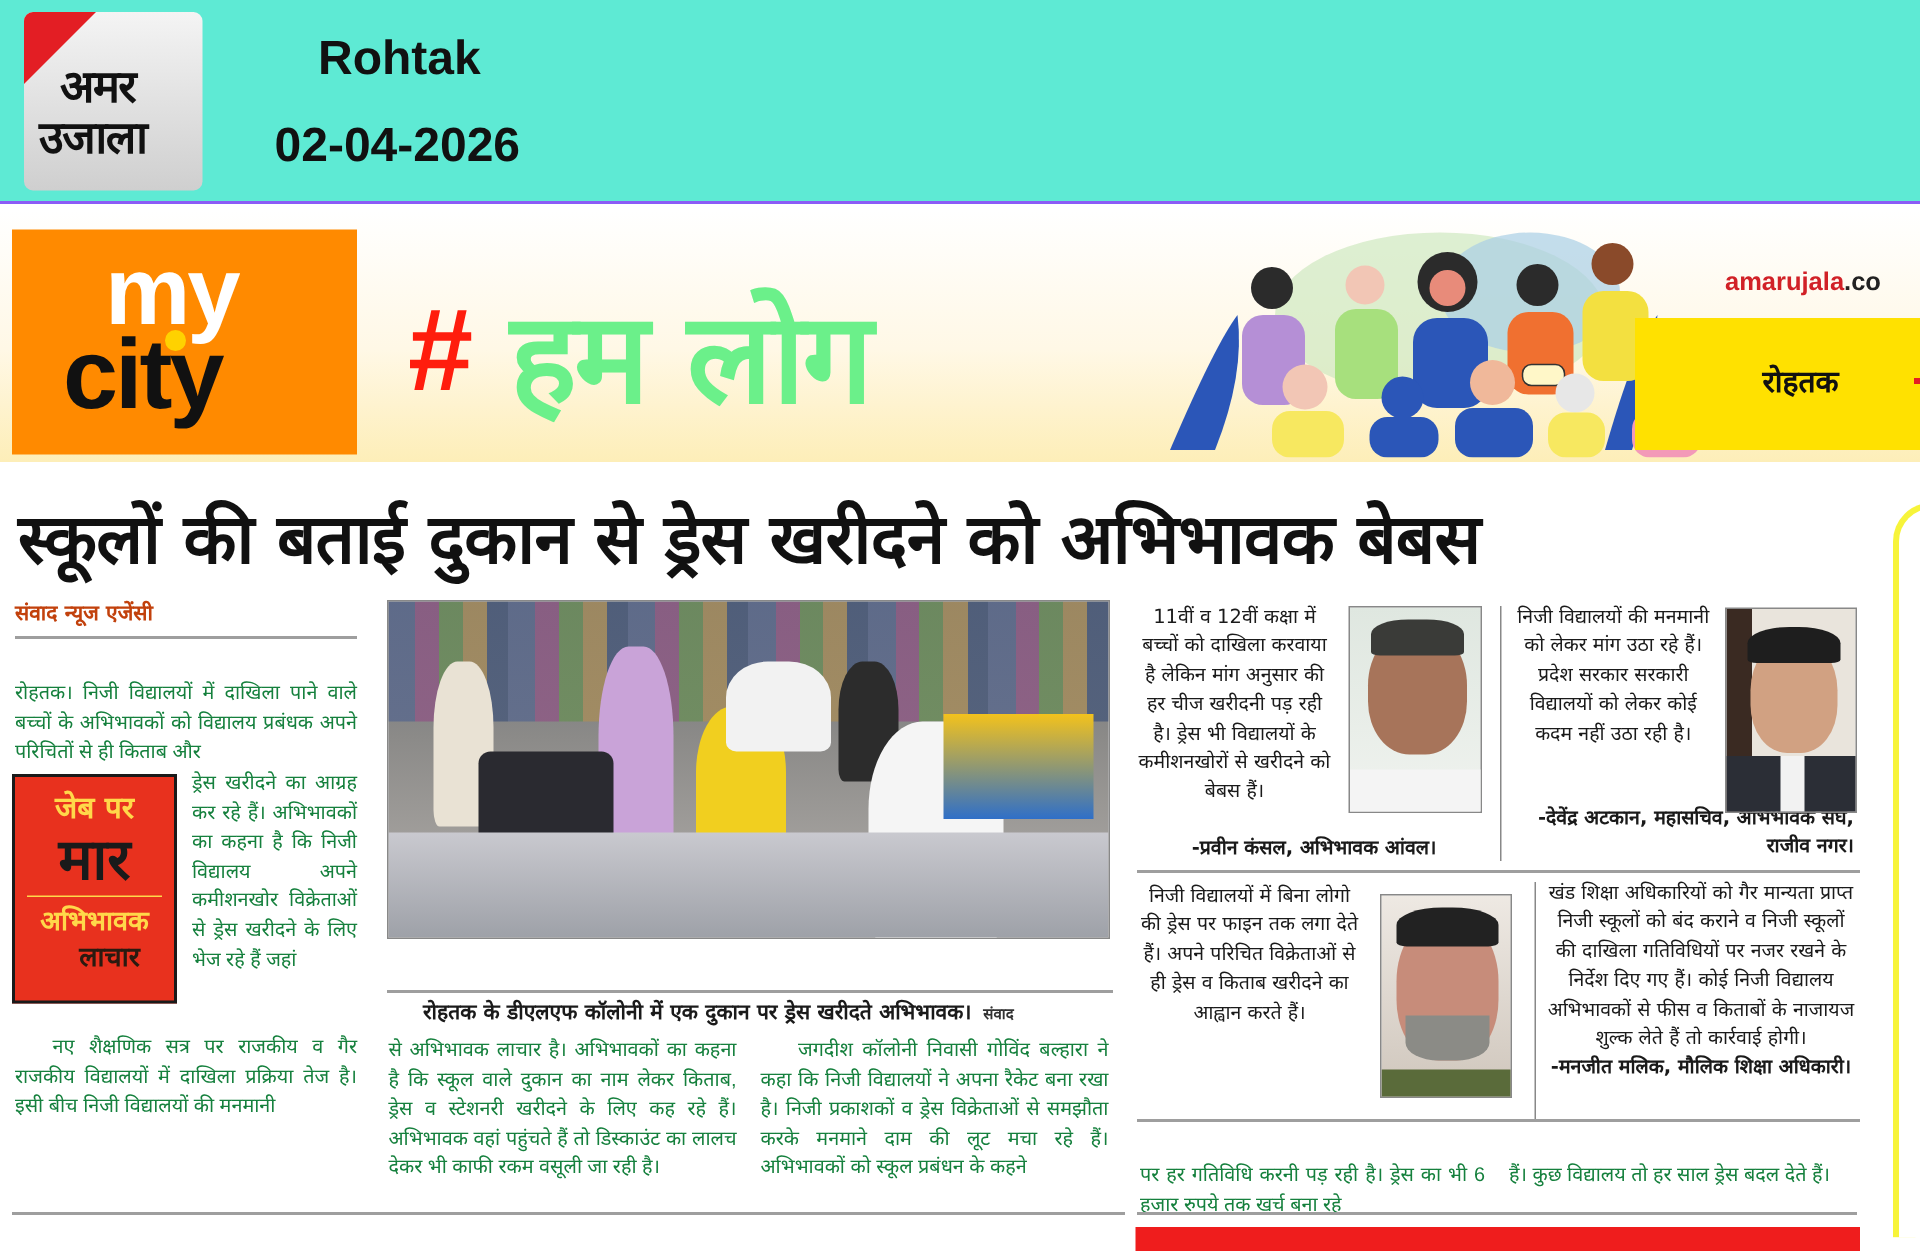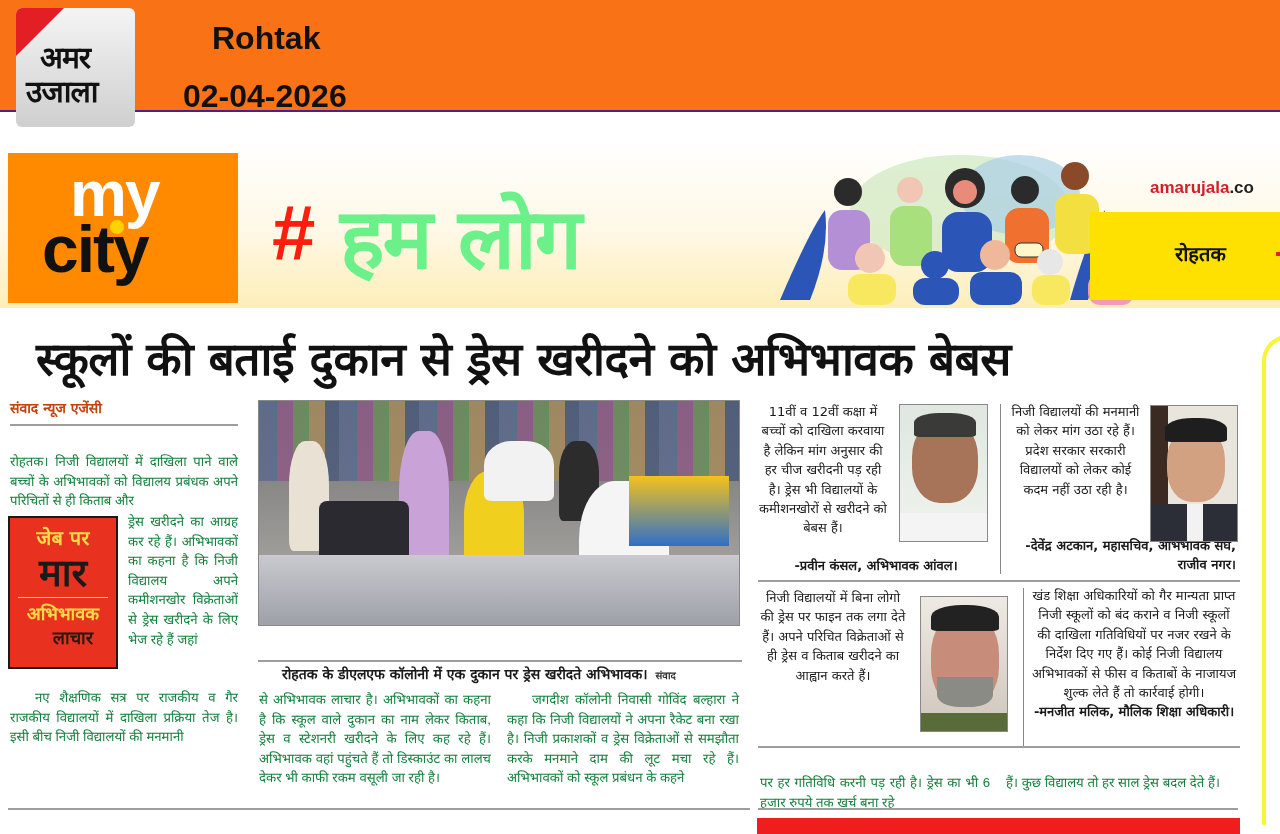--- a/index.html
+++ b/index.html
@@ -1,20 +1,20 @@
 <!DOCTYPE html>
 <html><head>
 <meta charset="utf-8">
 <style>
   * { box-sizing: border-box; margin: 0; padding: 0; }
   html, body { width: 1280px; height: 834px; overflow: hidden; background: #ffffff; }
   body { font-family: "DejaVu Sans", sans-serif; color: #111; position: relative; }
 
   
-  .topbar { position: absolute; left: 0; top: 0; width: 1280px; height: 112px; background: #f97316; border-bottom: 2px solid #4c1d95; }
+  .topbar { position: absolute; left: 0; top: 0; width: 1280px; height: 136px; background: #5eead4; border-bottom: 2px solid #8b5cf6; }
   .logo { position: absolute; left: 16px; top: 8px; width: 119px; height: 119px; border-radius: 6px;
           background: linear-gradient(180deg, #f4f4f4 0%, #cfcfcf 100%); overflow: hidden; }
   .logo .corner { position: absolute; left: 0; top: 0; width: 0; height: 0;
           border-top: 48px solid #e31e24; border-right: 48px solid transparent; }
   .logo .l1, .logo .l2 { position: absolute; left: 10px; width: 100px; font-weight: bold; color: #111;
           font-family: "DejaVu Sans", sans-serif; letter-spacing: -1px; }
   .logo .l1 { top: 28px; font-size: 30px; left: 24px; }
   .logo .l2 { top: 62px; font-size: 30px; }
   .edition { position: absolute; left: 212px; top: 20px; font-size: 32px; font-weight: bold; font-family: "Liberation Sans", sans-serif; }
   .date { position: absolute; left: 183px; top: 78px; font-size: 32px; font-weight: bold; font-family: "Liberation Sans", sans-serif; }
@@ -31,21 +31,21 @@
   .hashtag { position: absolute; left: 272px; top: 48px; font-size: 78px; font-weight: bold; color: #ff1d0d; font-family: "Liberation Sans", sans-serif; }
   .humlog { position: absolute; left: 340px; top: 38px; font-size: 84px; font-weight: bold; color: #6bf08a; font-family: "DejaVu Sans", sans-serif; letter-spacing: -2px; }
   .illustration { position: absolute; left: 770px; top: 10px; width: 395px; height: 155px; }
   .site { position: absolute; left: 1150px; top: 38px; font-size: 17px; font-weight: bold; color: #d12127; font-family: "Liberation Sans", sans-serif; white-space: nowrap; }
   .site .tld { color: #222; }
   .yellowtag { position: absolute; left: 1090px; top: 72px; width: 190px; height: 88px; background: #ffe100; }
   .yellowtag .city-name { position: absolute; left: 85px; top: 28px; font-size: 20px; font-weight: bold; color: #111; }
   .yellowtag .redmark { position: absolute; left: 186px; top: 40px; width: 10px; height: 4px; background: #e31e24; }
 
   
-  .headline { position: absolute; left: 12px; top: 326px; font-size: 46px; font-weight: bold; color: #111; letter-spacing: -0.5px; white-space: nowrap; font-family: "DejaVu Sans", sans-serif; margin-left: 24px; }
+  .headline { position: absolute; left: 12px; top: 326px; font-size: 46px; font-weight: bold; color: #111; letter-spacing: -0.5px; white-space: nowrap; font-family: "DejaVu Sans", sans-serif; }
 
   
   .ybracket { position: absolute; left: 1262px; top: 335px; width: 30px; height: 490px; border-left: 4px solid #f7f43a; border-top: 4px solid #f7f43a; border-top-left-radius: 26px; }
 
   
   .txt { font-size: 13.2px; line-height: 19.6px; color: #15803d; text-align: justify; font-family: Liberation Sans, sans-serif; margin-top: 16px; }
   .rule { position: absolute; height: 2px; background: #9e9e9e; }
 
   
   .byline { position: absolute; left: 10px; top: 398px; font-size: 14px; font-weight: bold; color: #c2410c; }

